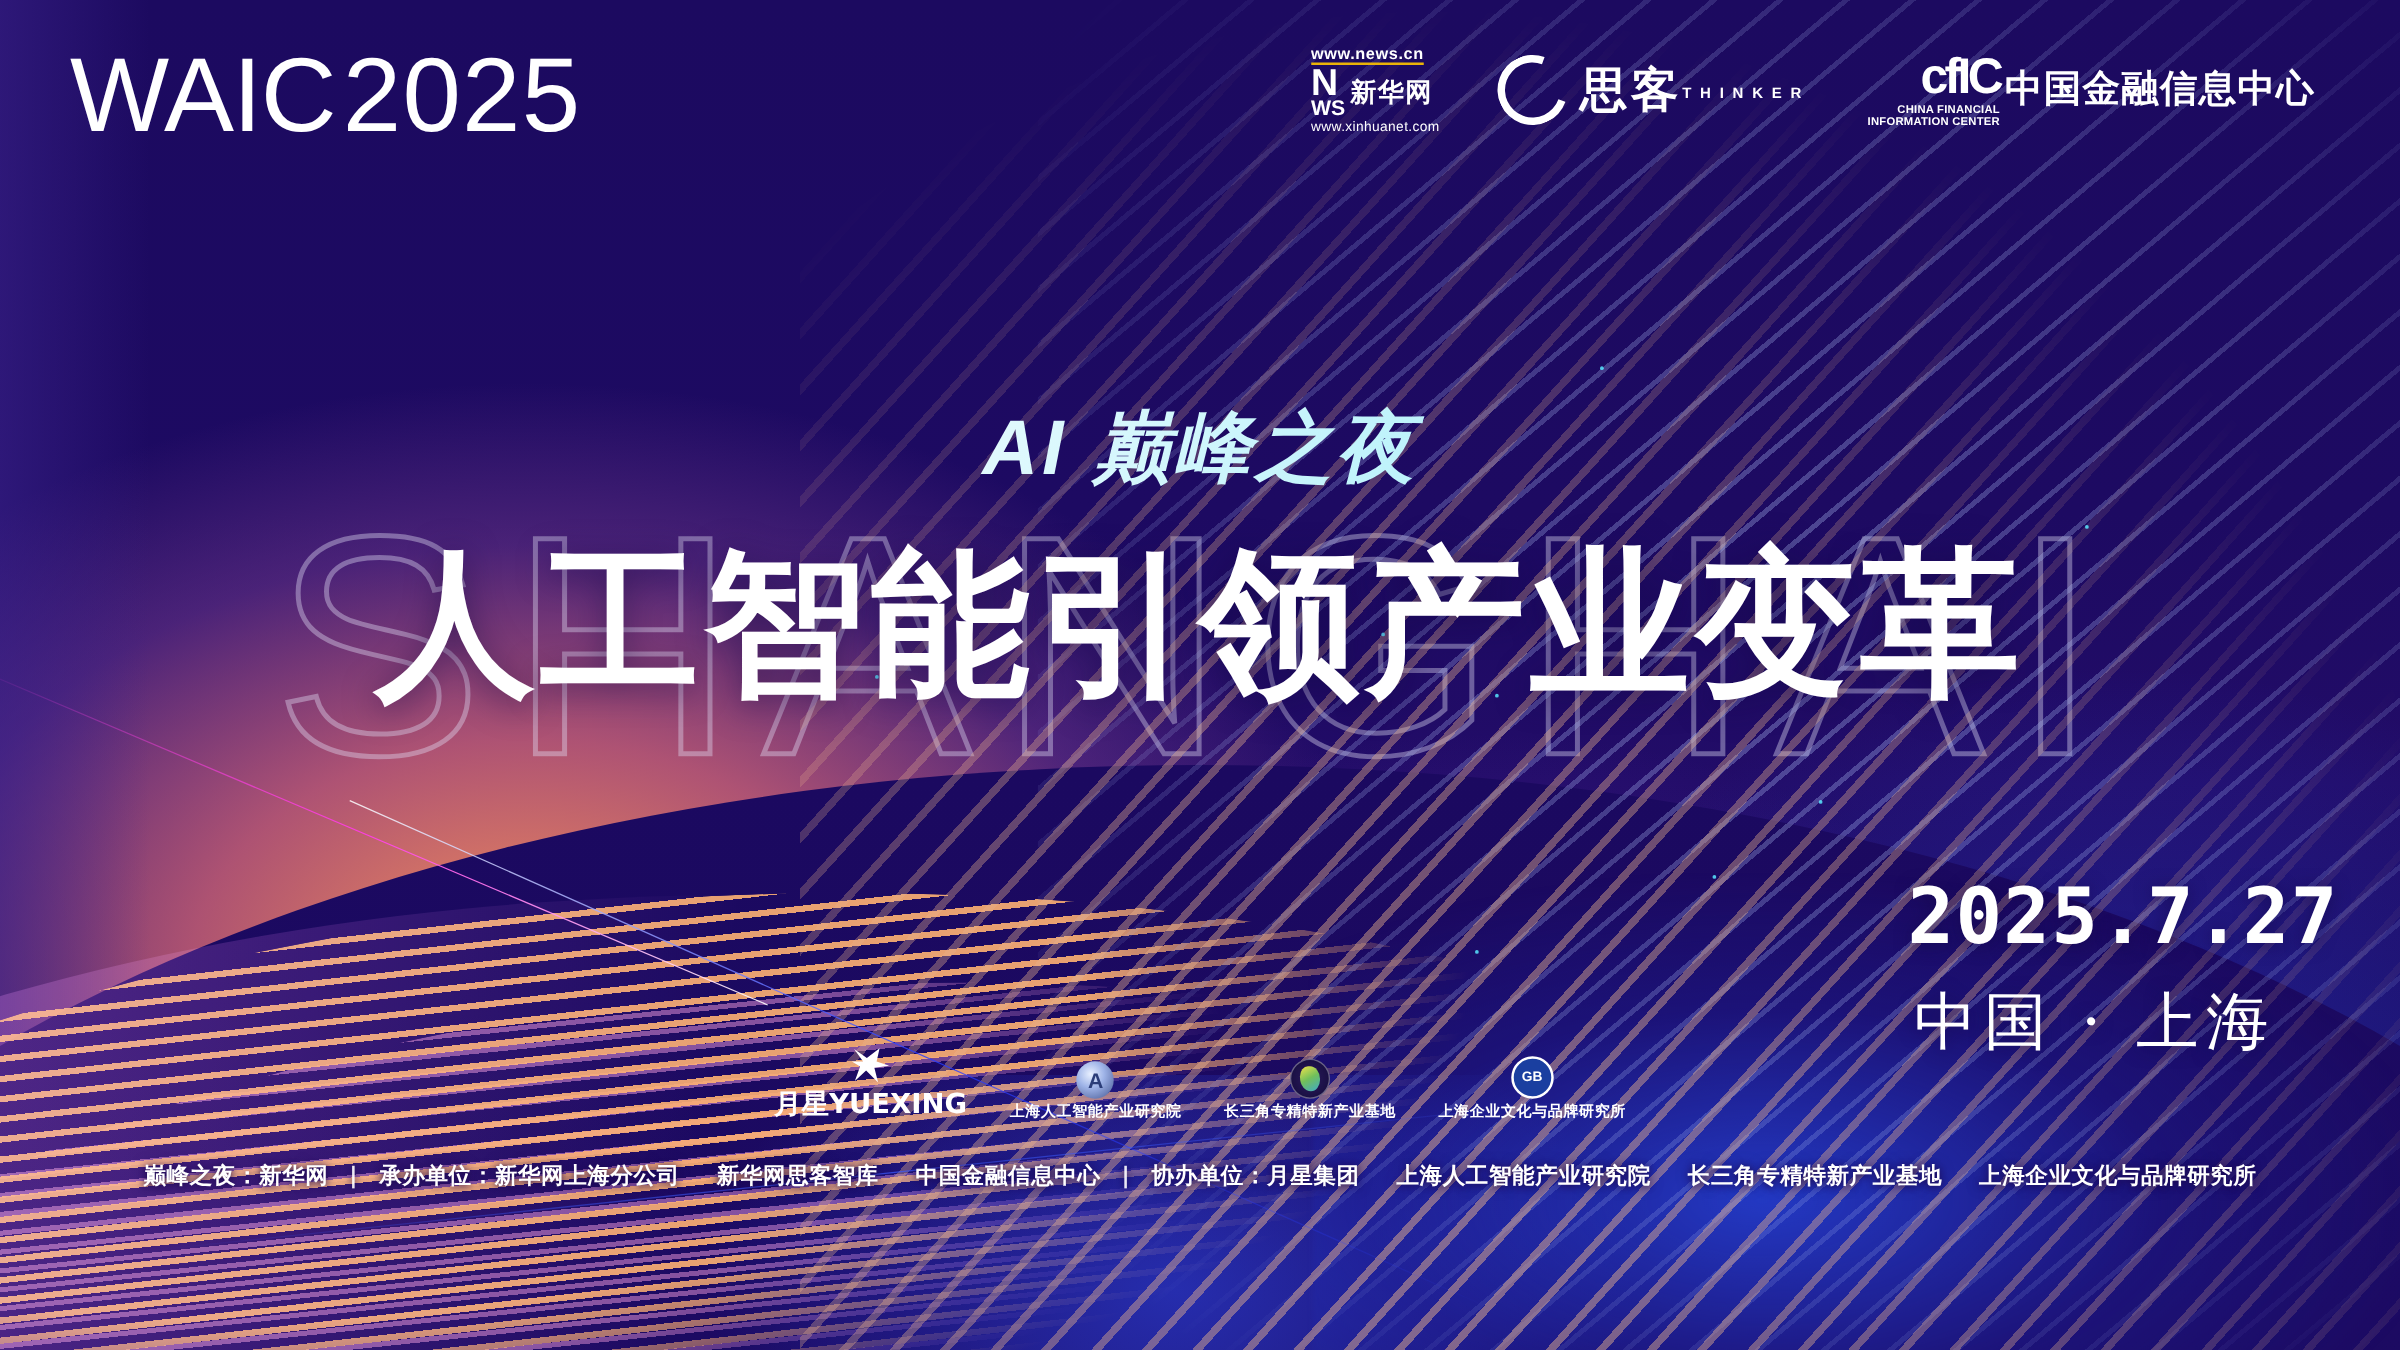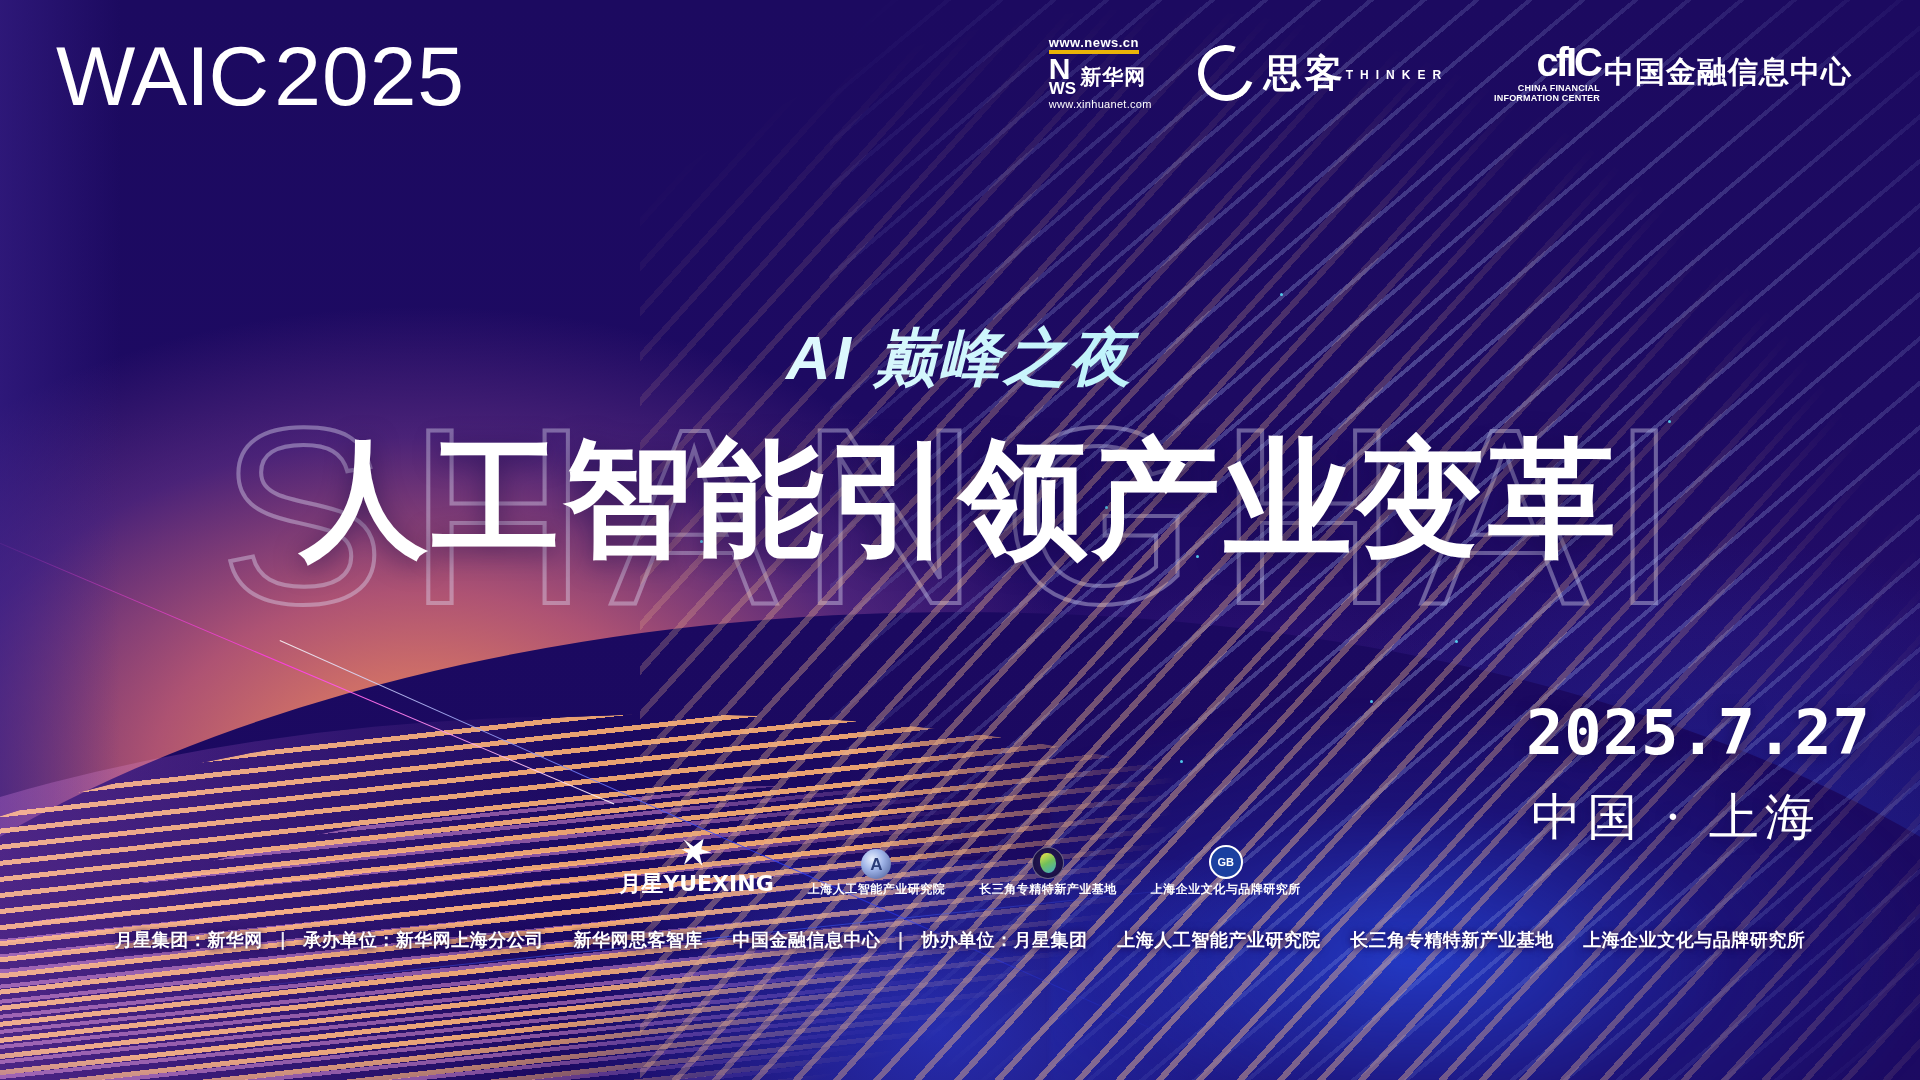--- a/index.html
+++ b/index.html
@@ -155,21 +155,21 @@
   }
 
   .logos{
     position:absolute;right:48px;top:36px;
     display:flex;align-items:center;gap:46px;
   }
   .logo-unit{display:flex;align-items:center;color:#fff;}
 
   
   .lg-xinhua{flex-direction:column;align-items:flex-start;line-height:1;}
-  .lg-xinhua .url-top{font-size:13px;letter-spacing:.5px;font-weight:700;border-bottom:4px solid #eab308;padding-bottom:1px;}
+  .lg-xinhua .url-top{font-size:13px;letter-spacing:.5px;font-weight:700;border-bottom:2px solid #eab308;padding-bottom:1px;}
   .lg-xinhua .mid{display:flex;align-items:center;gap:4px;margin-top:3px;}
   .lg-xinhua .nws{font-size:30px;font-weight:900;line-height:.82;letter-spacing:-1px;}
   .lg-xinhua .nws small{display:block;font-size:17px;font-weight:900;letter-spacing:0;}
   .lg-xinhua .cn{font-size:21px;font-weight:700;letter-spacing:1px;}
   .lg-xinhua .url-bot{font-size:11px;letter-spacing:.3px;margin-top:3px;}
 
   
   .lg-thinker{flex-direction:row;align-items:center;line-height:1;}
   .lg-thinker .row{display:flex;align-items:center;gap:10px;}
   .lg-thinker .swirl{
@@ -360,21 +360,21 @@
     </div>
 
     <div class="sp">
       <span class="badge gb"></span>
       <span class="cap">上海企业文化与品牌研究所</span>
     </div>
 
   </div>
 
   <div class="footer">
-    <span>月星集团：新华网</span>
+    <span>巅峰之夜：新华网</span>
     <span class="sep">|</span>
     <span>承办单位：新华网上海分公司</span>
     <span class="gap"></span>
     <span>新华网思客智库</span>
     <span class="gap"></span>
     <span>中国金融信息中心</span>
     <span class="sep">|</span>
     <span>协办单位：月星集团</span>
     <span class="gap"></span>
     <span>上海人工智能产业研究院</span>

